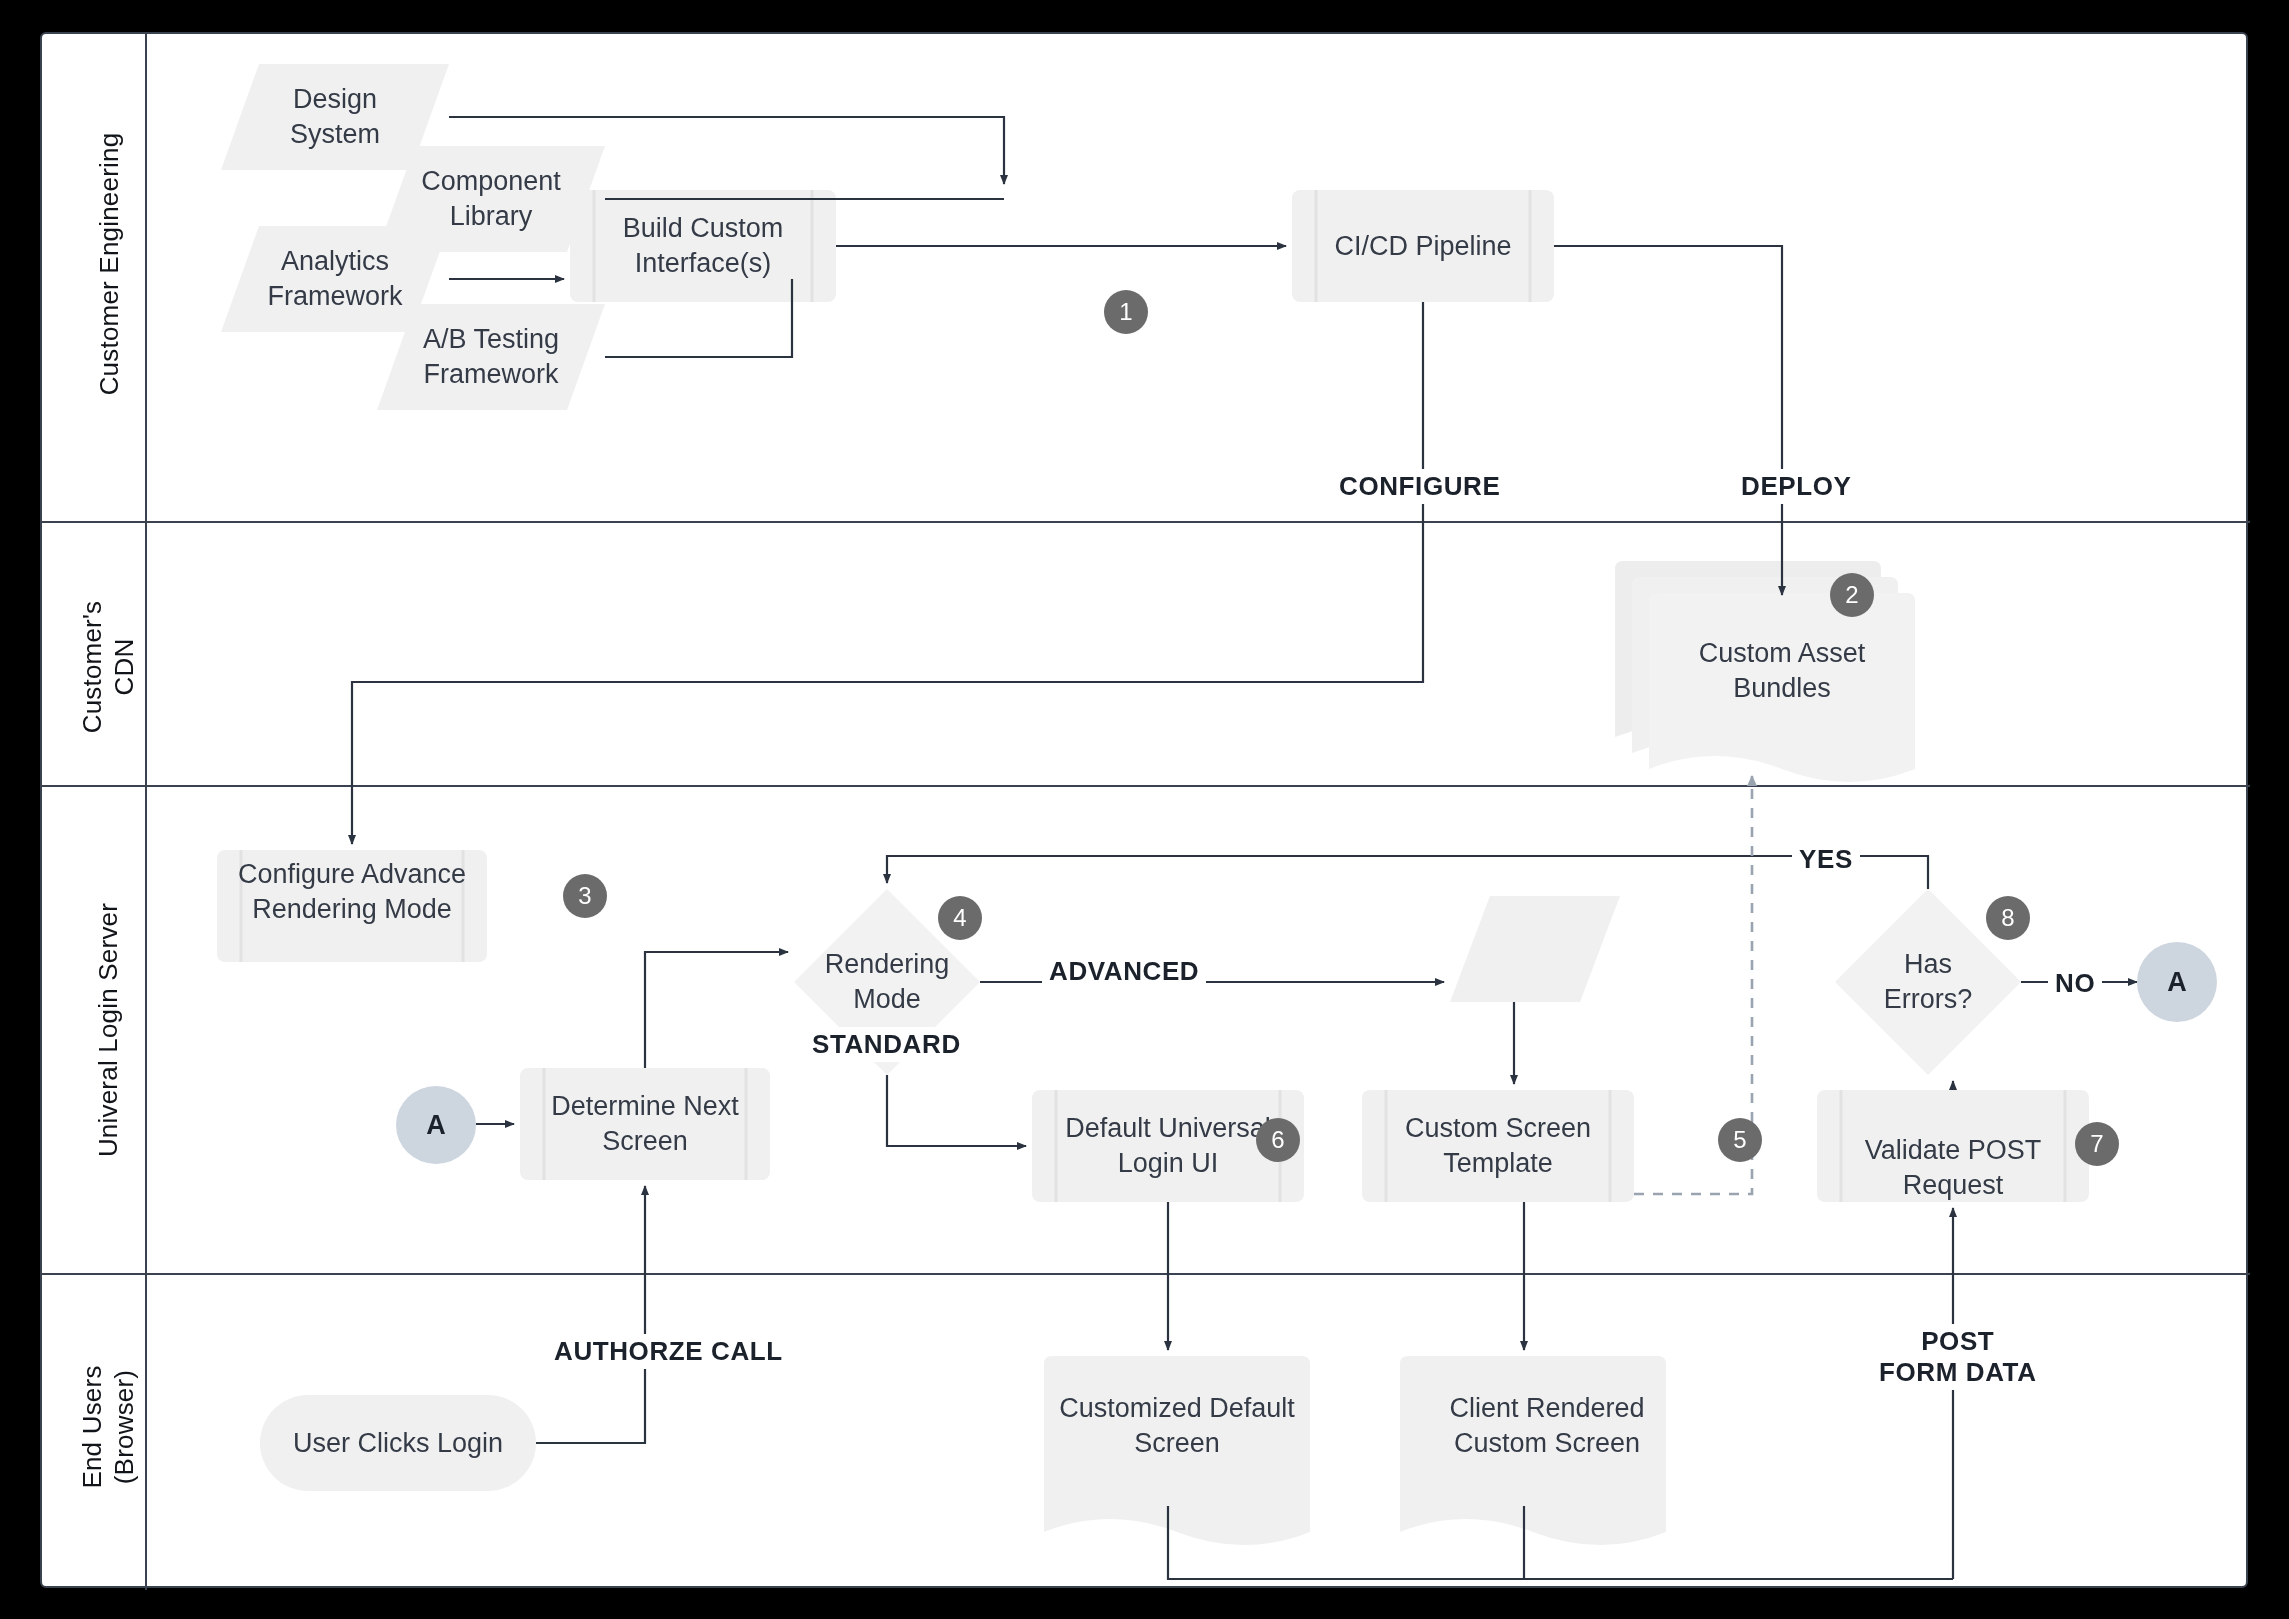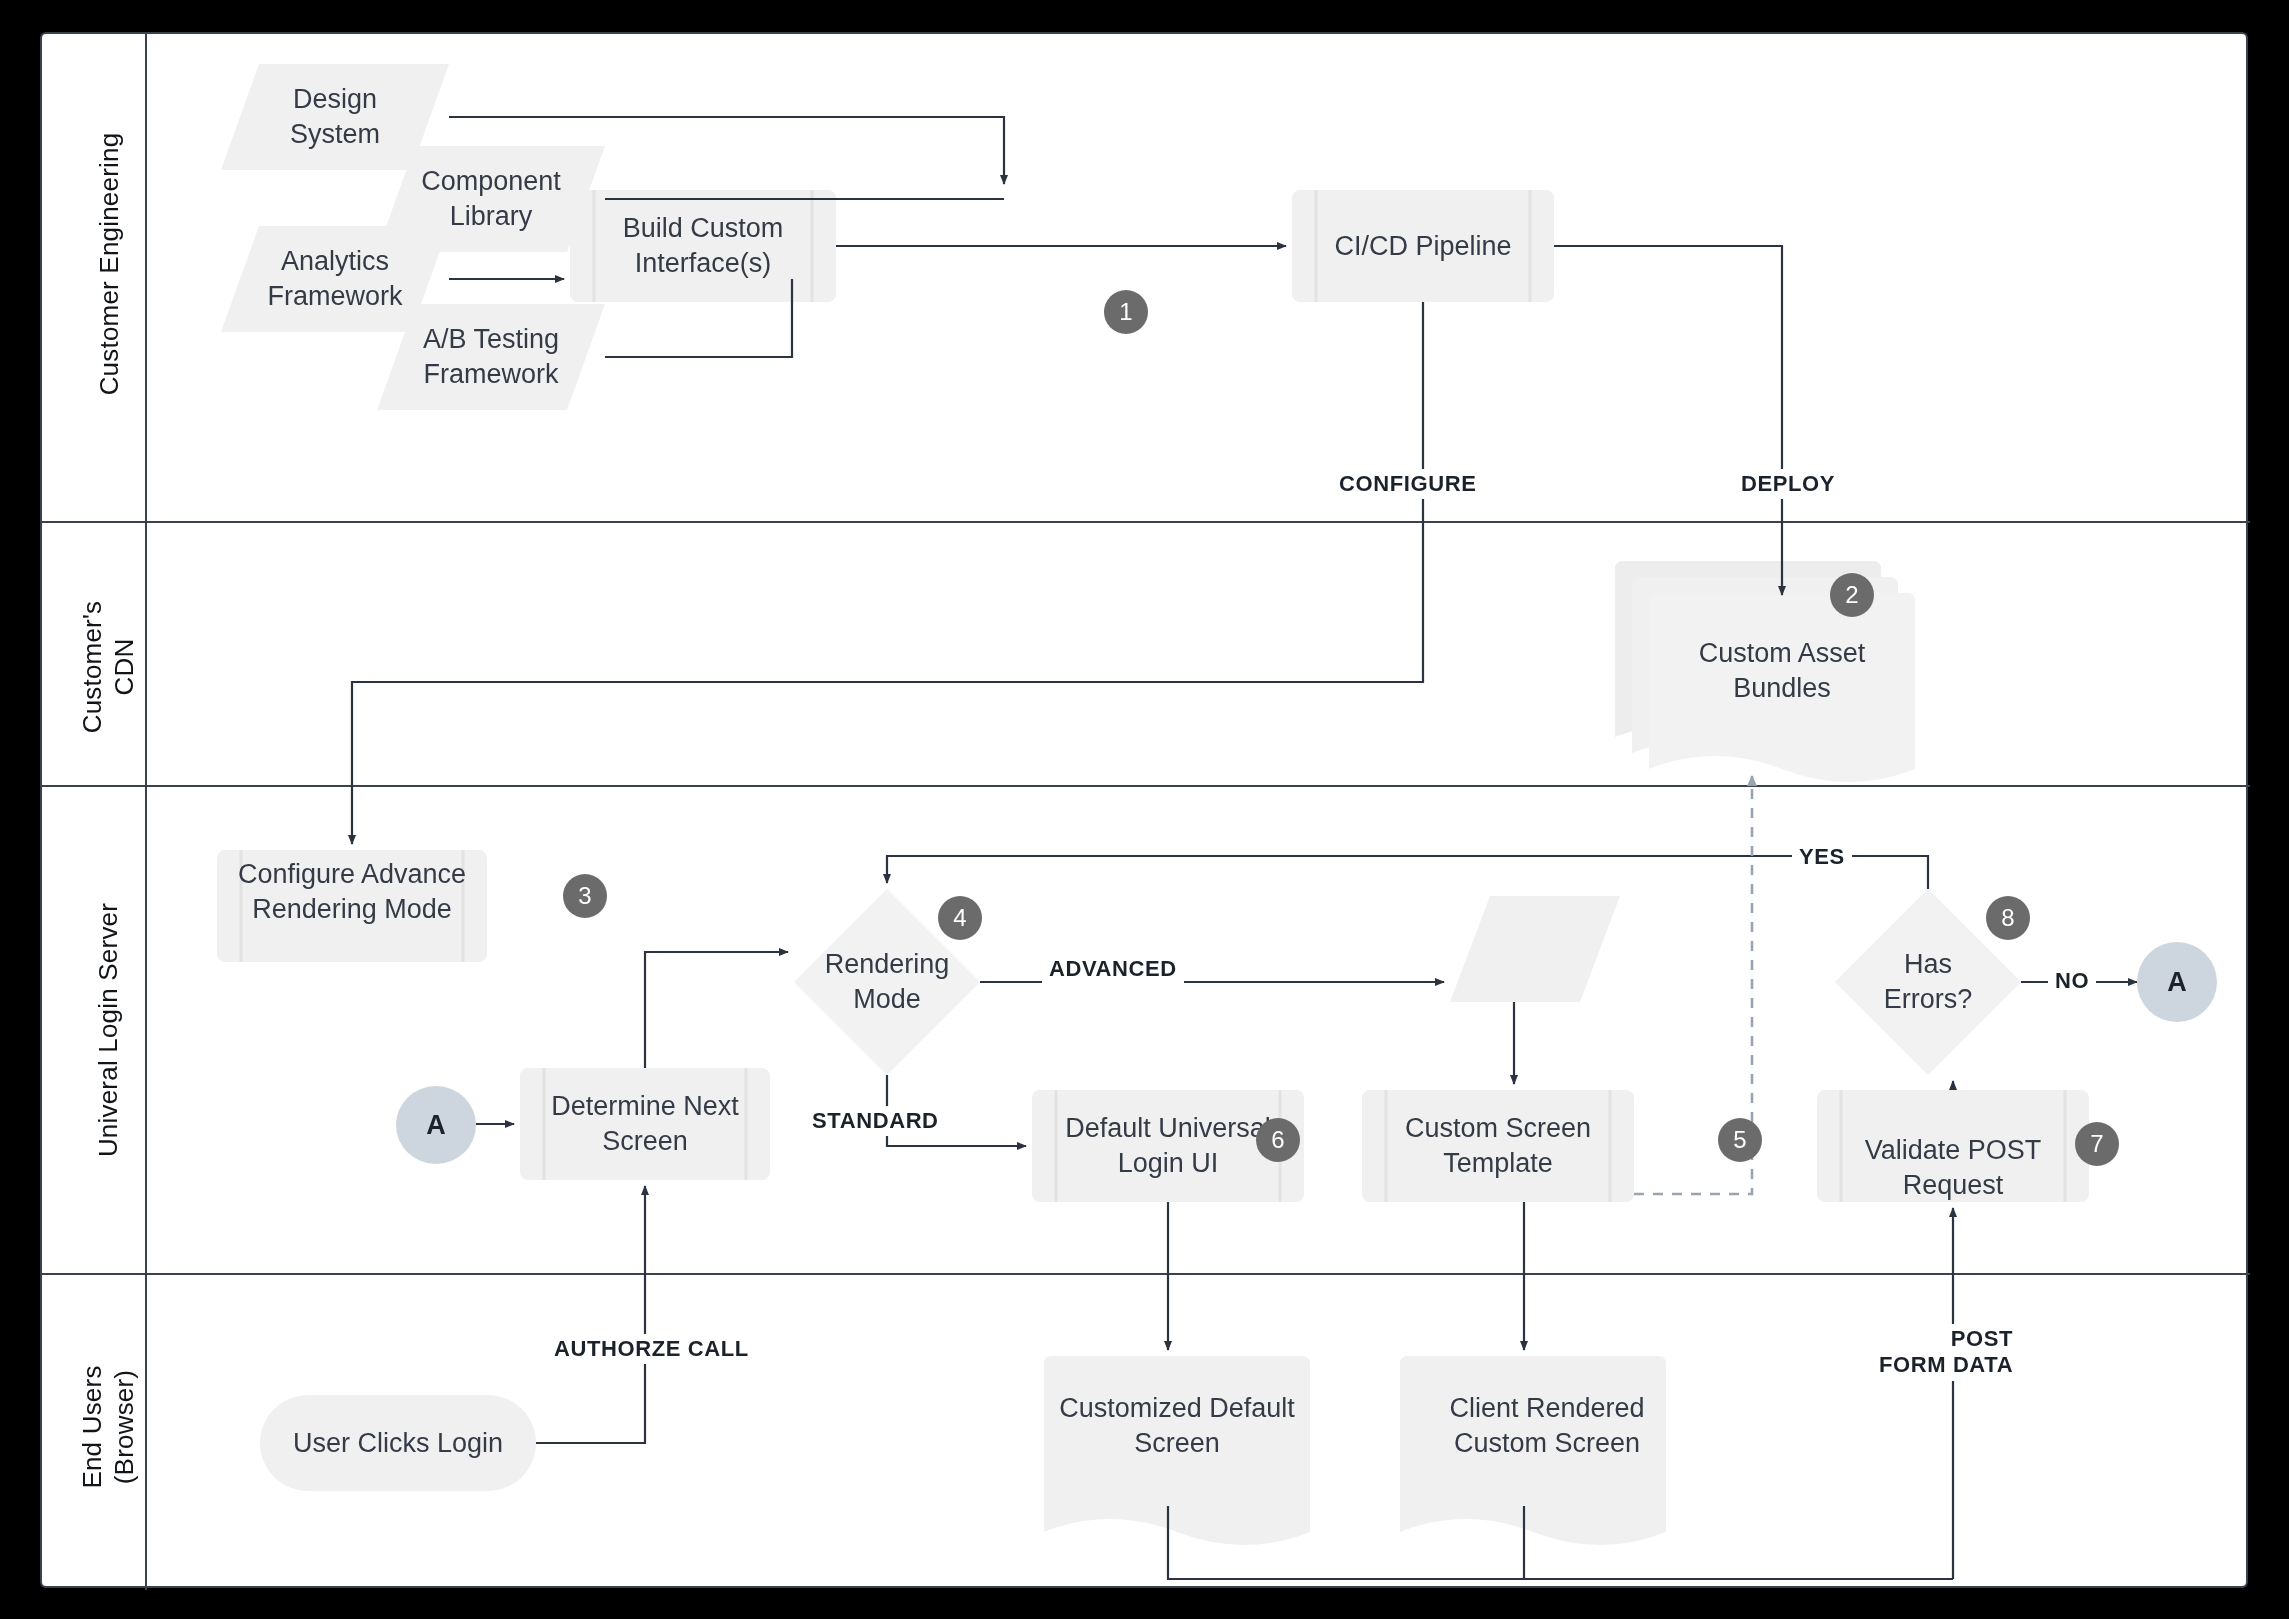--- a/index.html
+++ b/index.html
@@ -62,25 +62,25 @@
     background: #6b6b6b;
     color: #ffffff;
     font-size: 24px;
     display: flex;
     align-items: center;
     justify-content: center;
     z-index: 40;
   }
   .edge-label {
     position: absolute;
-    font-size: 22px;
+    font-size: 26px;
     font-weight: bold;
     color: #1c222b;
     letter-spacing: 0.6px;
-    text-align: right;
+    text-align: center;
     line-height: 1.2;
     white-space: pre-line;
     background: #ffffff;
     padding: 2px 7px;
     z-index: 30;
   }
   .connector-circle {
     position: absolute;
     border-radius: 50%;
     background: #cdd5df;
@@ -289,21 +289,21 @@
 
   <div class="node" style="left:1358px; top:1322px; width:266px; height:140px;padding-left:28px;">Client Rendered
 Custom Screen</div>
 
   <div class="edge-label" style="left:1290px; top:435px;">CONFIGURE</div>
 
   <div class="edge-label" style="left:1668px; top:435px;margin-left:24px;">DEPLOY</div>
 
   <div class="edge-label" style="left:1000px; top:920px;">ADVANCED</div>
 
-  <div class="edge-label" style="left:763px; top:1072px;">STANDARD</div>
+  <div class="edge-label" style="left:763px; top:993px;">STANDARD</div>
 
   <div class="edge-label" style="left:1750px; top:808px;">YES</div>
 
   <div class="edge-label" style="left:2006px; top:932px;">NO</div>
 
   <div class="edge-label" style="left:505px; top:1300px;">AUTHORZE CALL</div>
 
   <div class="edge-label" style="left:1830px; top:1290px;">POST
 FORM DATA</div>
 

